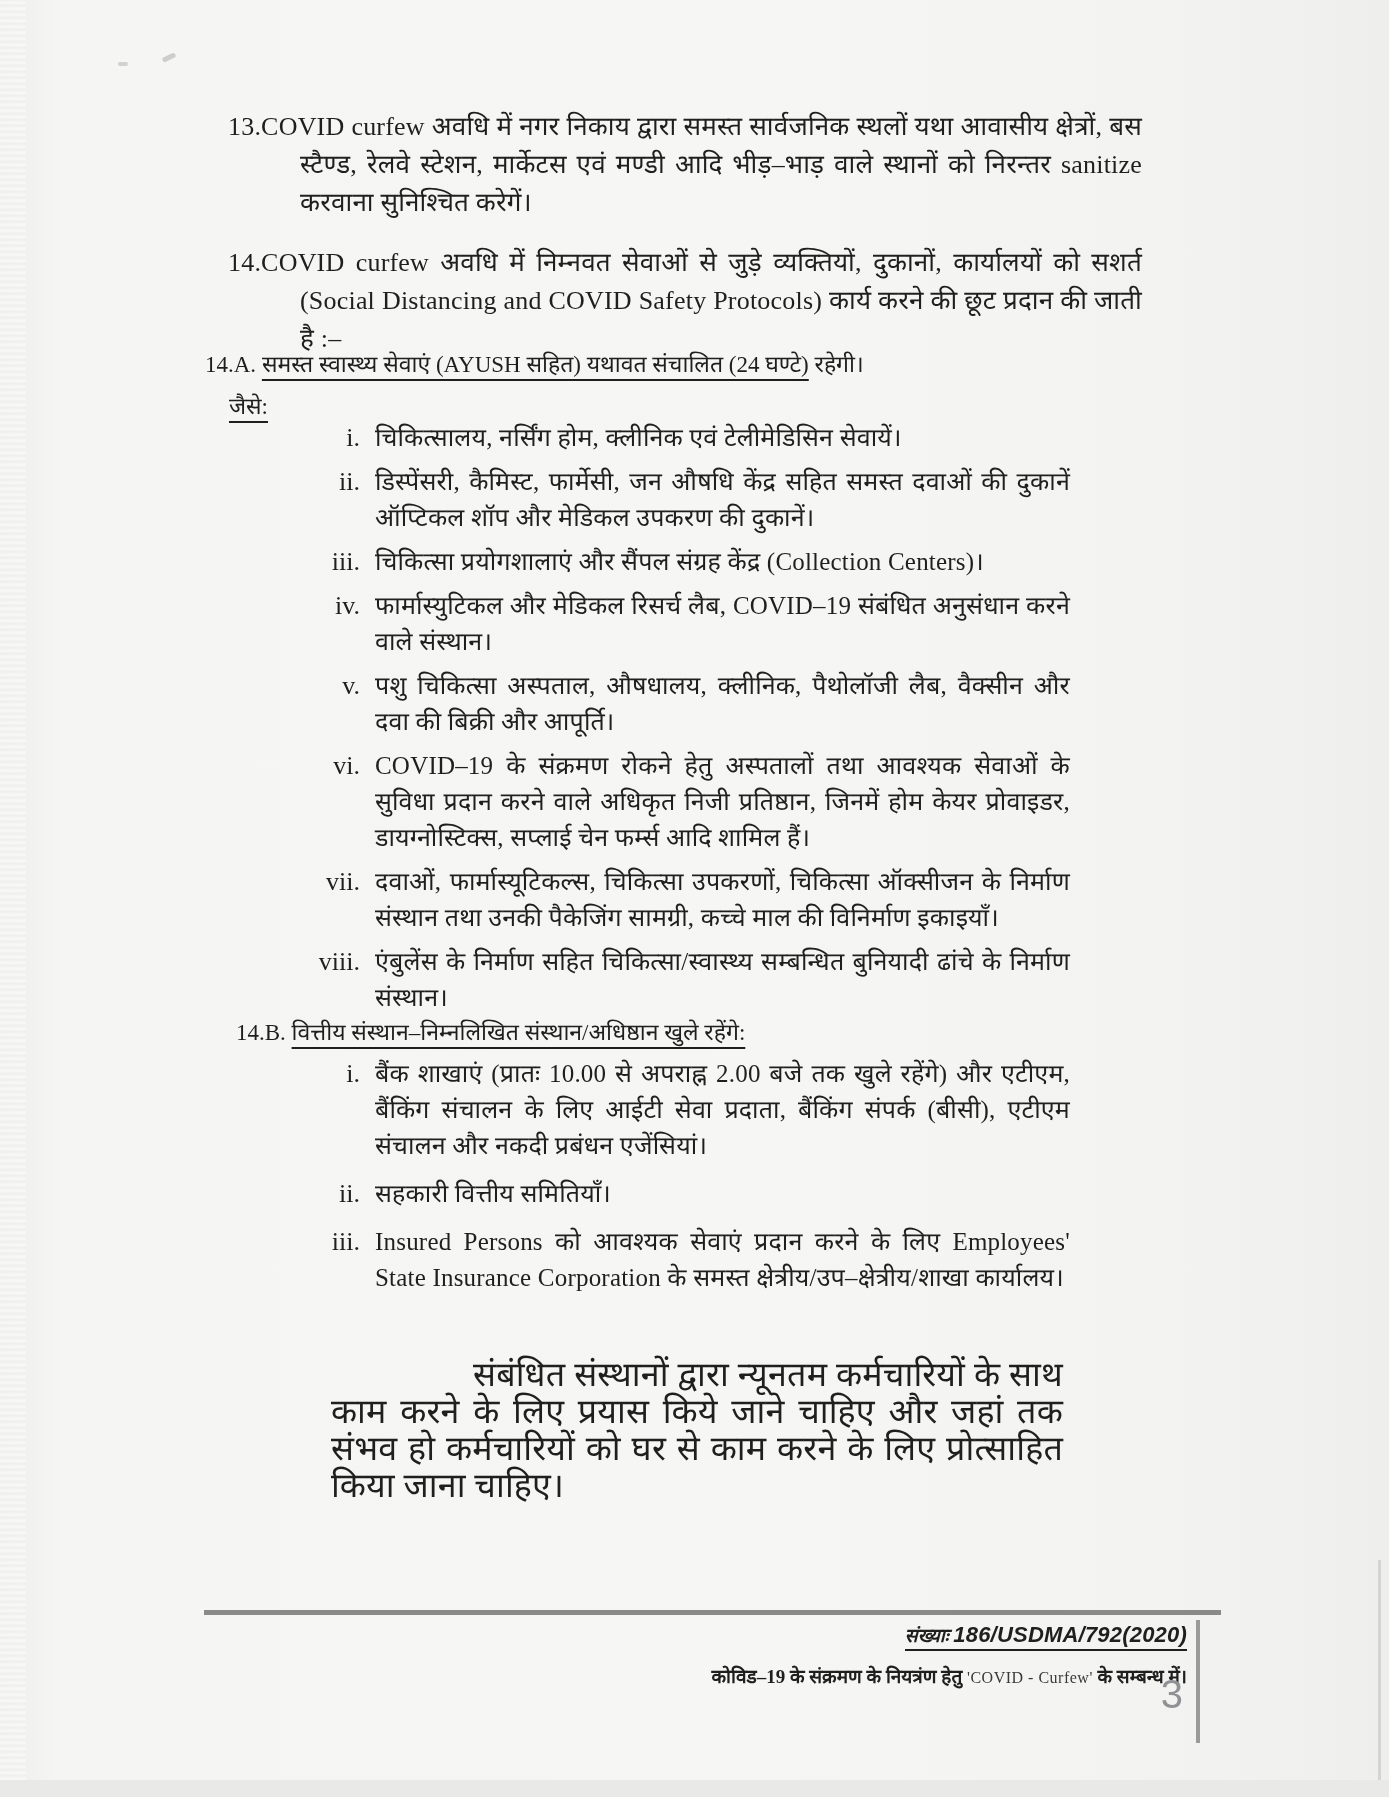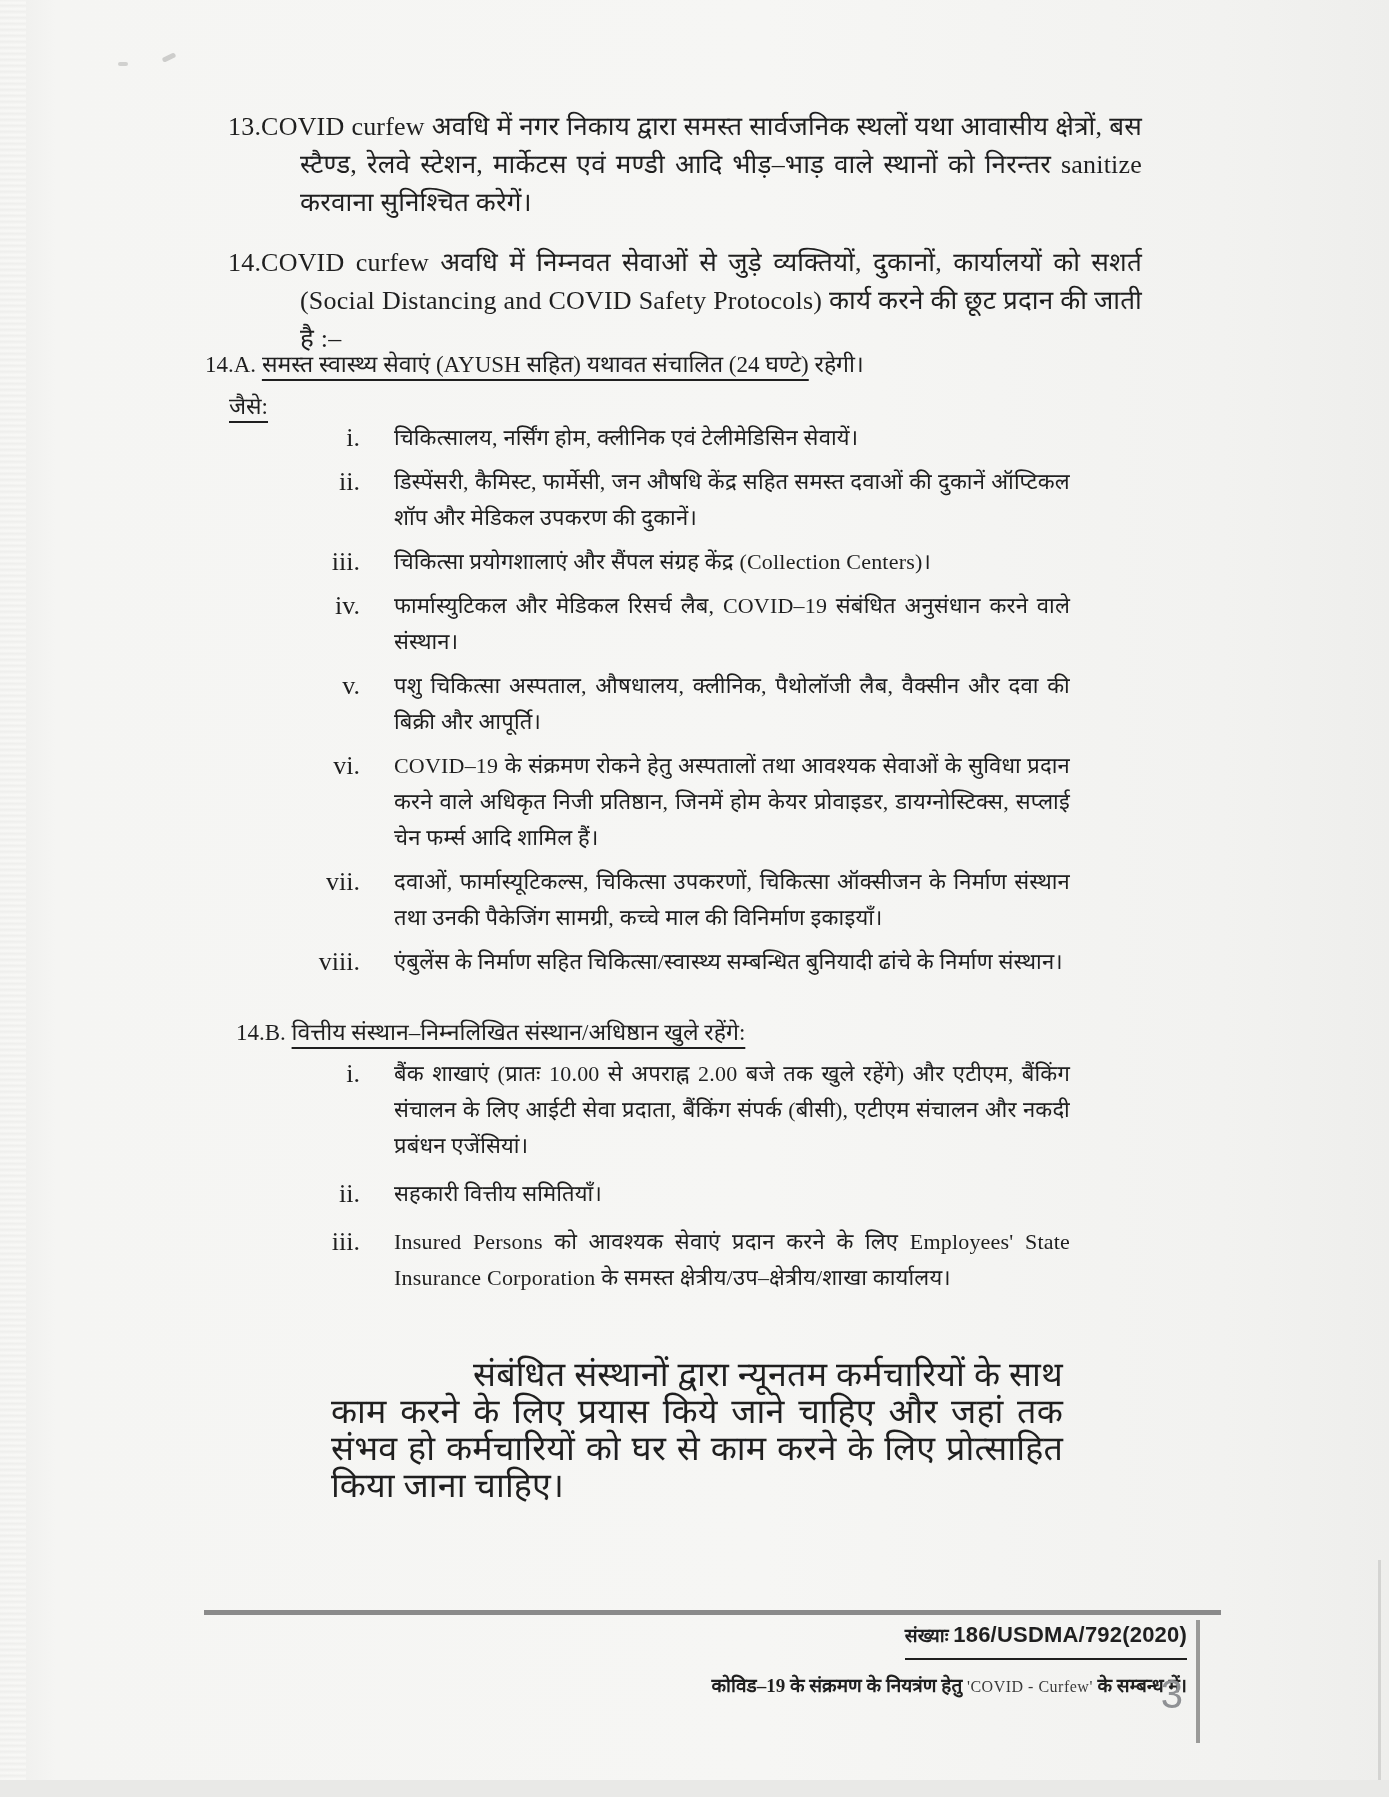--- a/index.html
+++ b/index.html
@@ -47,35 +47,36 @@
 
   .roman-list{position:absolute;left:300px;width:770px;}
   #list-a{top:420px;}
   #list-b{top:1056px;}
   .roman-item{display:flex;margin-bottom:8px;}
   #list-b .roman-item{margin-bottom:12px;}
   .roman-num{
     flex:0 0 75px;text-align:right;padding-right:15px;box-sizing:border-box;
     font-size:26px;line-height:36px;white-space:nowrap;
   }
-  .roman-text{flex:1;font-size:22px;line-height:36px;text-align:justify;letter-spacing:.2px;margin-left:19px;}
+  .roman-text{flex:1;font-size:25px;line-height:36px;text-align:justify;letter-spacing:.2px;}
 
   #closing-para{
     position:absolute;left:331px;top:1356px;width:732px;
     font-size:34px;line-height:37px;text-align:justify;text-indent:142px;letter-spacing:.2px;
   }
 
   .footer-rule{position:absolute;left:204px;top:1610px;width:1017px;height:5px;background:#8a8a8a;}
   .footer-vrule{position:absolute;left:1196px;top:1620px;width:4px;height:123px;background:#9a9a98;}
   .footer-text{position:absolute;right:202px;top:1622px;text-align:right;}
   .footer-ref{
     display:inline-block;
     border-bottom:2px solid #1f1f1f;
-    padding-bottom:10px;
+    padding-bottom:1px;
     white-space:nowrap;
+    font-style:italic;
   }
   .footer-ref-label{font-size:19px;font-weight:bold;}
   .footer-ref-number{font-family:"Liberation Sans","DejaVu Sans",sans-serif;font-size:22px;font-weight:bold;letter-spacing:.2px;}
   .footer-subject{margin-top:12px;font-size:19px;font-weight:bold;white-space:nowrap;}
   .footer-subject .quote{font-family:"Liberation Serif",serif;font-size:16px;font-weight:normal;color:#3a3a3a;letter-spacing:.5px;}
   .page-number{
     position:absolute;right:206px;top:1672px;
     font-family:"Liberation Sans","DejaVu Sans",sans-serif;
     font-size:40px;color:#8f9194;
   }

